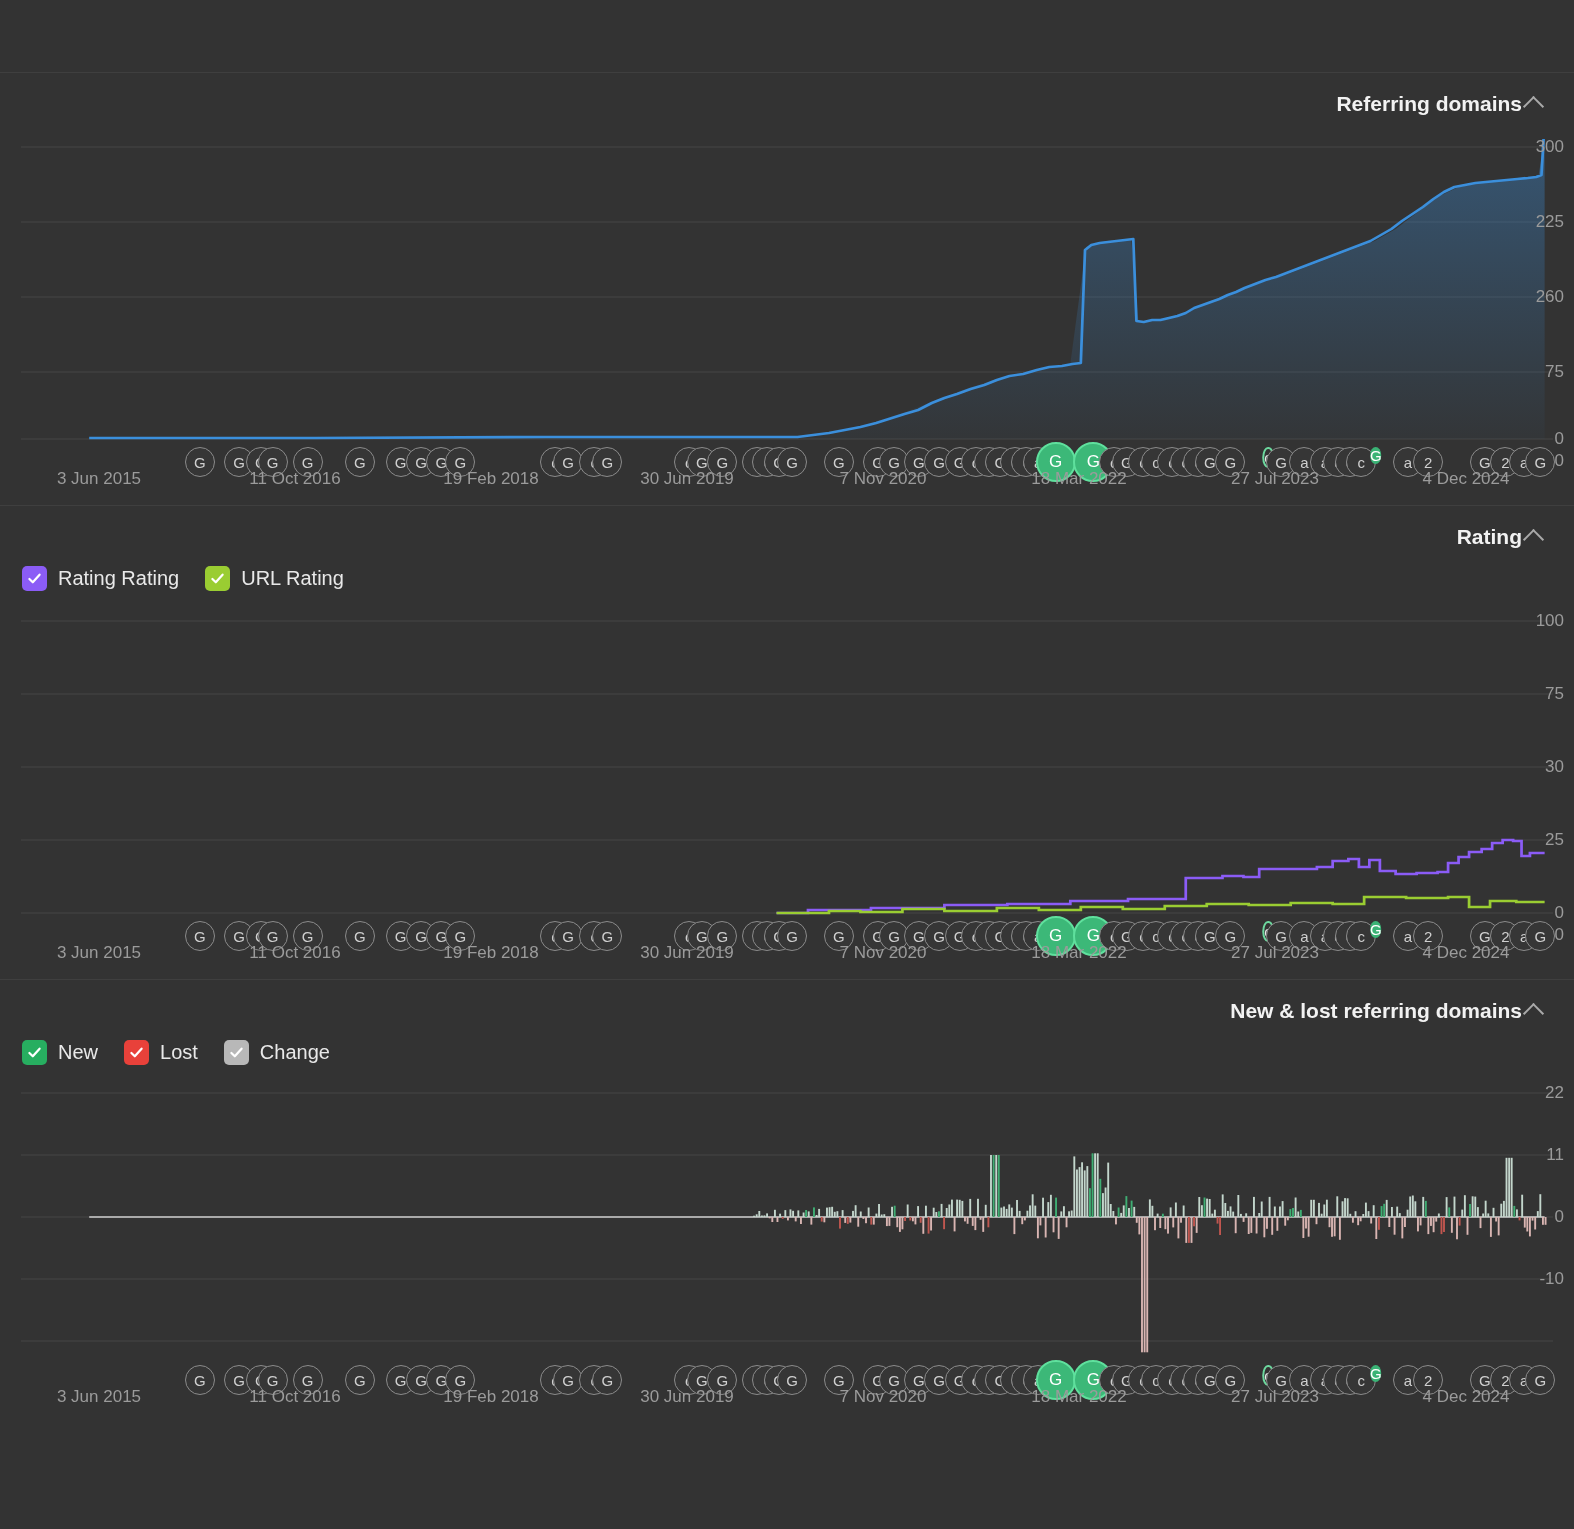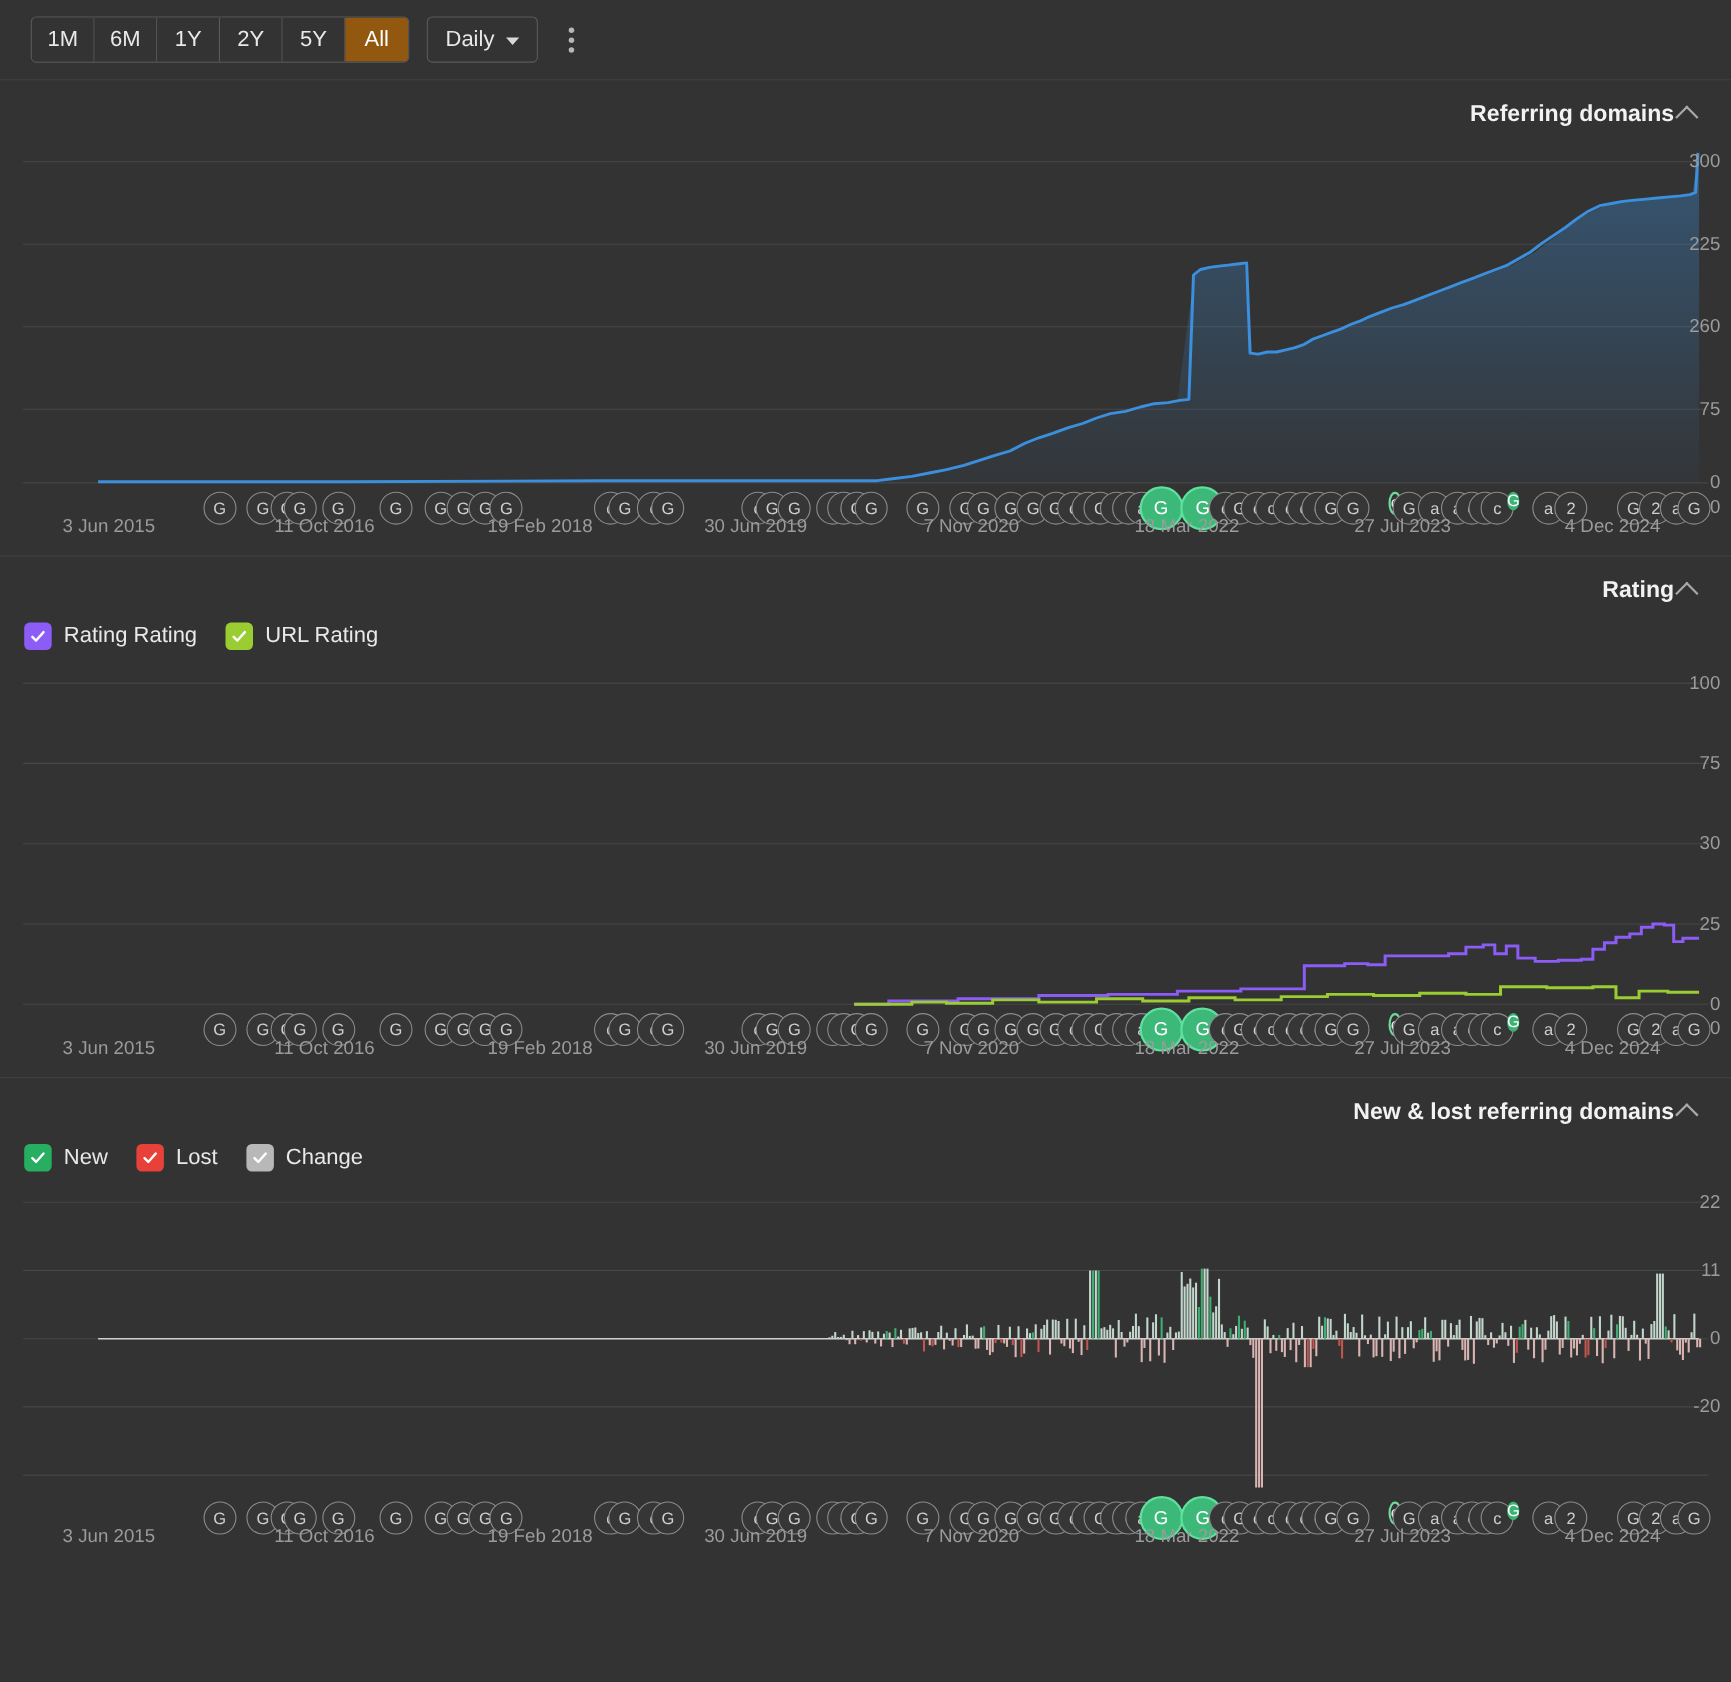--- a/index.html
+++ b/index.html
@@ -141,39 +141,20 @@
   .badge.g1 { width: 30px; height: 30px; border: 1.6px solid #8b8b8b; color: #cfcfcf; background: #363636; }
   .badge.hi { background: #3ab375; border-color: #4bd68e; color: #ffffff; }
   .badge.hi2 { width: 40px; height: 40px; top: -5px; background: #3cb878; border: 2px solid #5fe09d; color:#fff; font-size:17px;}
   .badge.ring { background: transparent; border: 2px solid #6dd99f; }
 </style>
 </head>
 <body>
 
 <div class="topbar">
 
-  <div class="right-tools">
-    <div class="range-seg">
-      <div class="r">1M</div>
-      <div class="r">6M</div>
-      <div class="r">1Y</div>
-      <div class="r">2Y</div>
-      <div class="r">5Y</div>
-      <div class="r active">All</div>
-    </div>
-    <div class="daily-btn">
-      <span>Daily</span>
-      <span class="caret"></span>
-    </div>
-    <div class="kebab">
-        <i></i>
-        <i></i>
-        <i></i>
-      </div>
-  </div>
 </div>
 
 <div class="section">
   <div class="sec-head">
     <div class="sec-title">Referring domains</div>
     <div class="chev"></div>
   </div>
 
   <div class="plot" style="height:330px;">
     <svg class="canvas" viewBox="0 0 1500 330" preserveAspectRatio="none" width="1500" height="330">
@@ -761,21 +742,21 @@
           <rect x="1462.1" width="1.8" y="152.0" height="12.5" fill="#d9b5b2"></rect>
           <rect x="1464.6" width="1.8" y="146.1" height="5.9" fill="#c3d6cc"></rect>
           <rect x="1467.0" width="1.8" y="129.2" height="22.8" fill="#c3d6cc"></rect>
           <rect x="1469.5" width="1.8" y="152.0" height="7.8" fill="#d9b5b2"></rect>
           <rect x="1472.0" width="1.8" y="152.0" height="7.8" fill="#d9b5b2"></rect>
         </g>
     </svg>
     <div class="ylab" style="top:28px;">22</div>
     <div class="ylab" style="top:90px;">11</div>
     <div class="ylab" style="top:152px;">0</div>
-    <div class="ylab" style="top:214px;">-20</div>
+    <div class="ylab" style="top:214px;">-10</div>
   </div>
 
   <div class="xaxis">
     <div class="badge-row">
         <div class="badge g1" style="left: 12.6941%;">G</div>
         <div class="badge g1" style="left: 15.1907%;">G</div>
         <div class="badge g1" style="left: 16.5777%;">G</div>
         <div class="badge g1" style="left: 17.3175%;">G</div>
         <div class="badge g1" style="left: 19.5367%;">G</div>
         <div class="badge g1" style="left: 22.8655%;">G</div>

